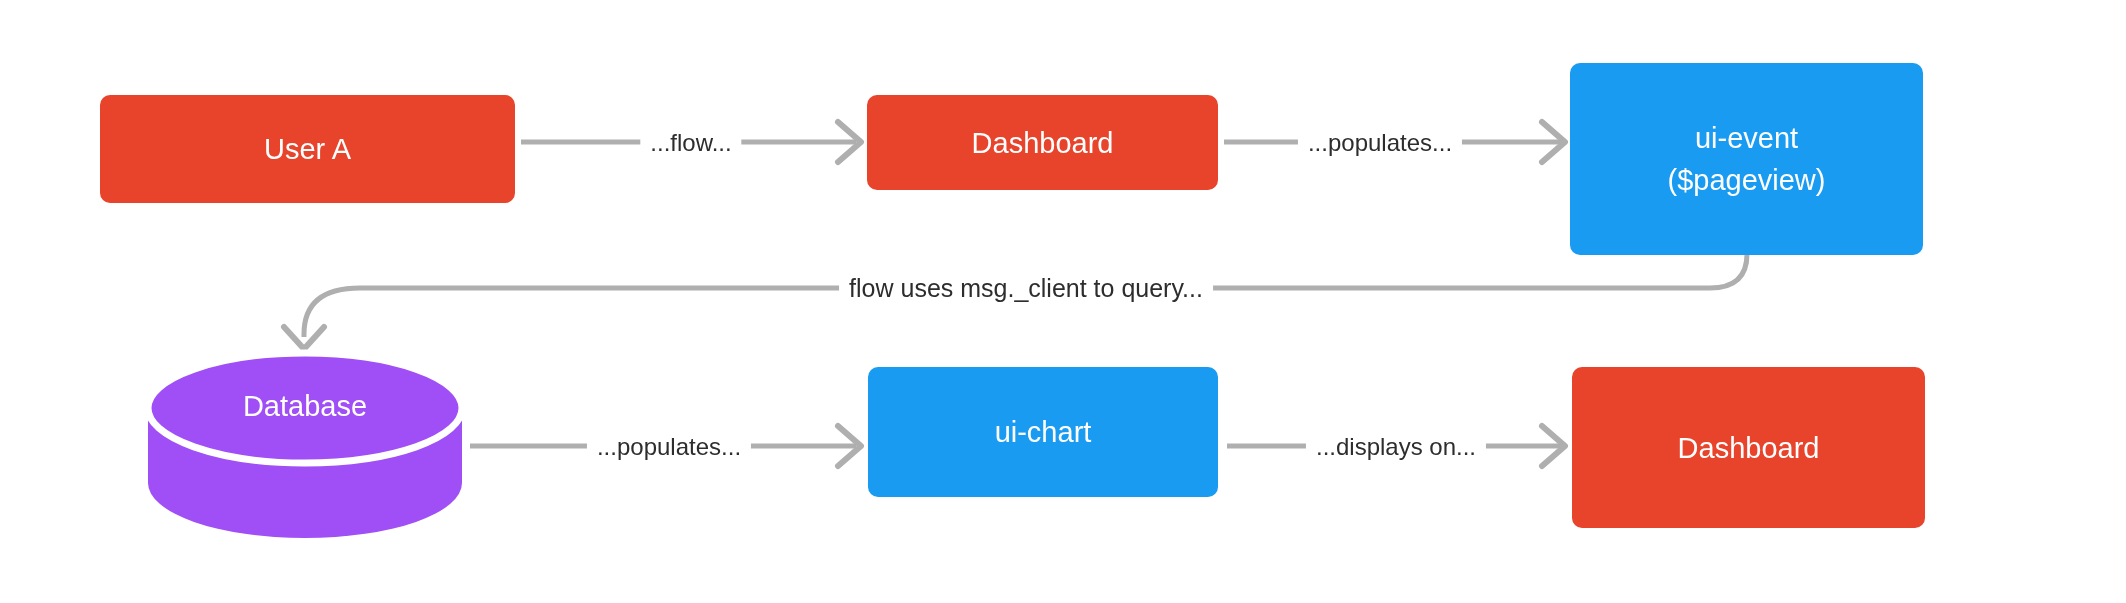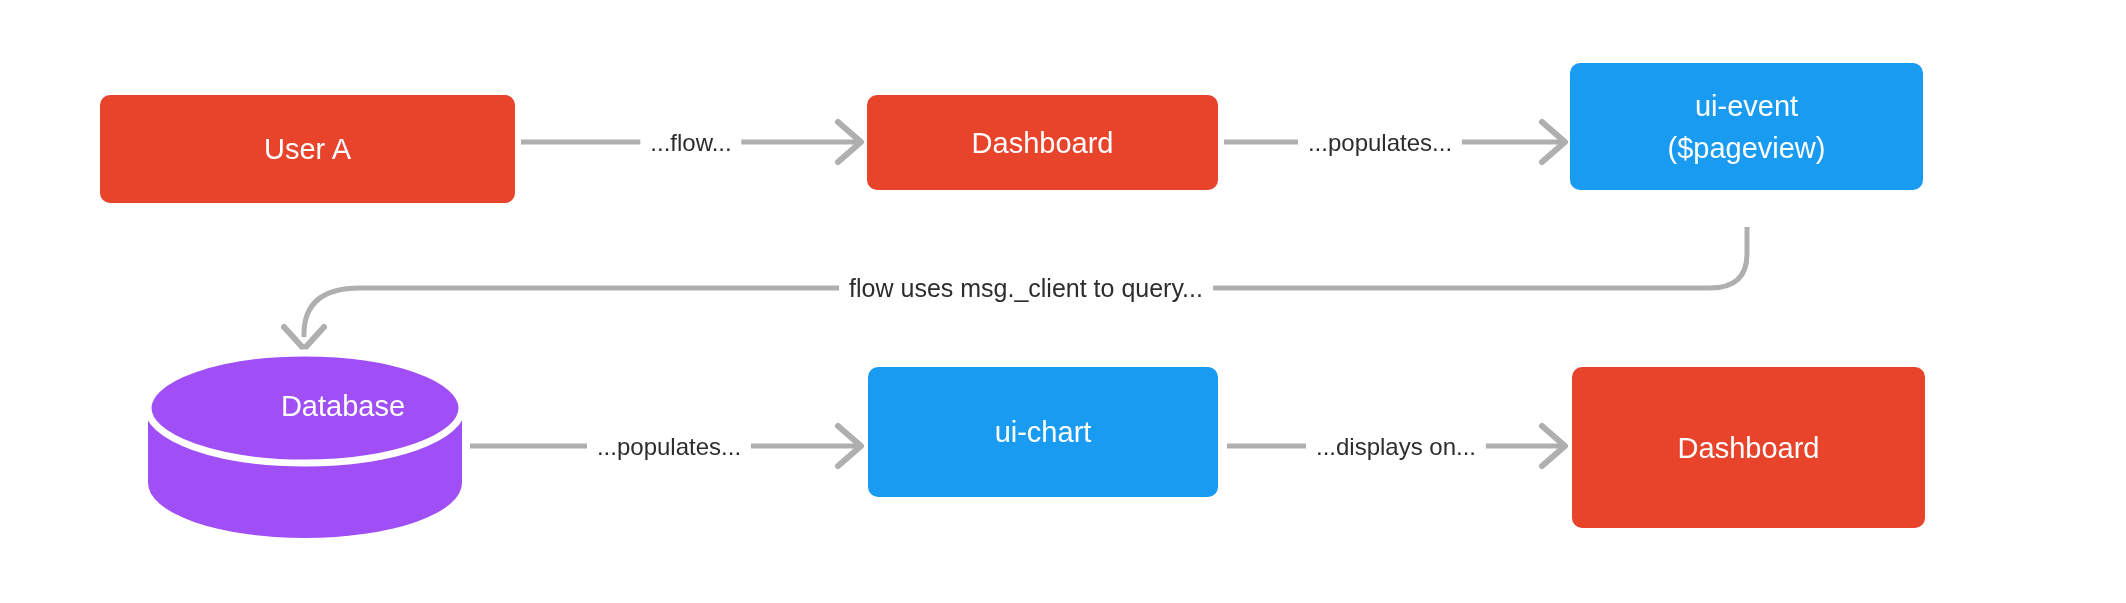--- a/index.html
+++ b/index.html
@@ -22,21 +22,21 @@
   }
   .node.orange{background:var(--orange);}
   .node.blue{background:var(--blue);}
   .edge-label{
     position:absolute; transform:translate(-50%,-50%); background:var(--bg);
     color:var(--labeltext); font-size:24px; line-height:30px; padding:0 10px; white-space:nowrap;
   }
   .edge-label.long{font-size:25px;}
   .cyl-label{
     position:absolute; transform:translate(-50%,-50%); color:var(--nodetext);
-    font-size:29px; white-space:nowrap;margin-left:38px;
+    font-size:29px; white-space:nowrap;
   }
 </style>
 </head>
 <body>
 
 <div class="canvas">
 
   <svg class="overlay" viewBox="0 0 2126 603" aria-hidden="true">
 
     <path class="conn" d="M521,142 L856,142"></path>
@@ -61,21 +61,21 @@
   </svg>
 
   <div class="node orange" style="left:100px; top:95px; width:415px; height:108px;">
     <span>User A</span>
   </div>
 
   <div class="node orange" style="left:867px; top:95px; width:351px; height:95px;">
     <span>Dashboard</span>
   </div>
 
-  <div class="node blue" style="left:1570px; top:63px; width:353px; height:127px;">
+  <div class="node blue" style="left:1570px; top:63px; width:353px; height:192px;">
     <span>ui-event</span>
     <span>($pageview)</span>
   </div>
 
   <div class="node blue" style="left:868px; top:367px; width:350px; height:130px;">
     <span>ui-chart</span>
   </div>
 
   <div class="node orange" style="left:1572px; top:367px; width:353px; height:161px;">
     <span>Dashboard</span>

